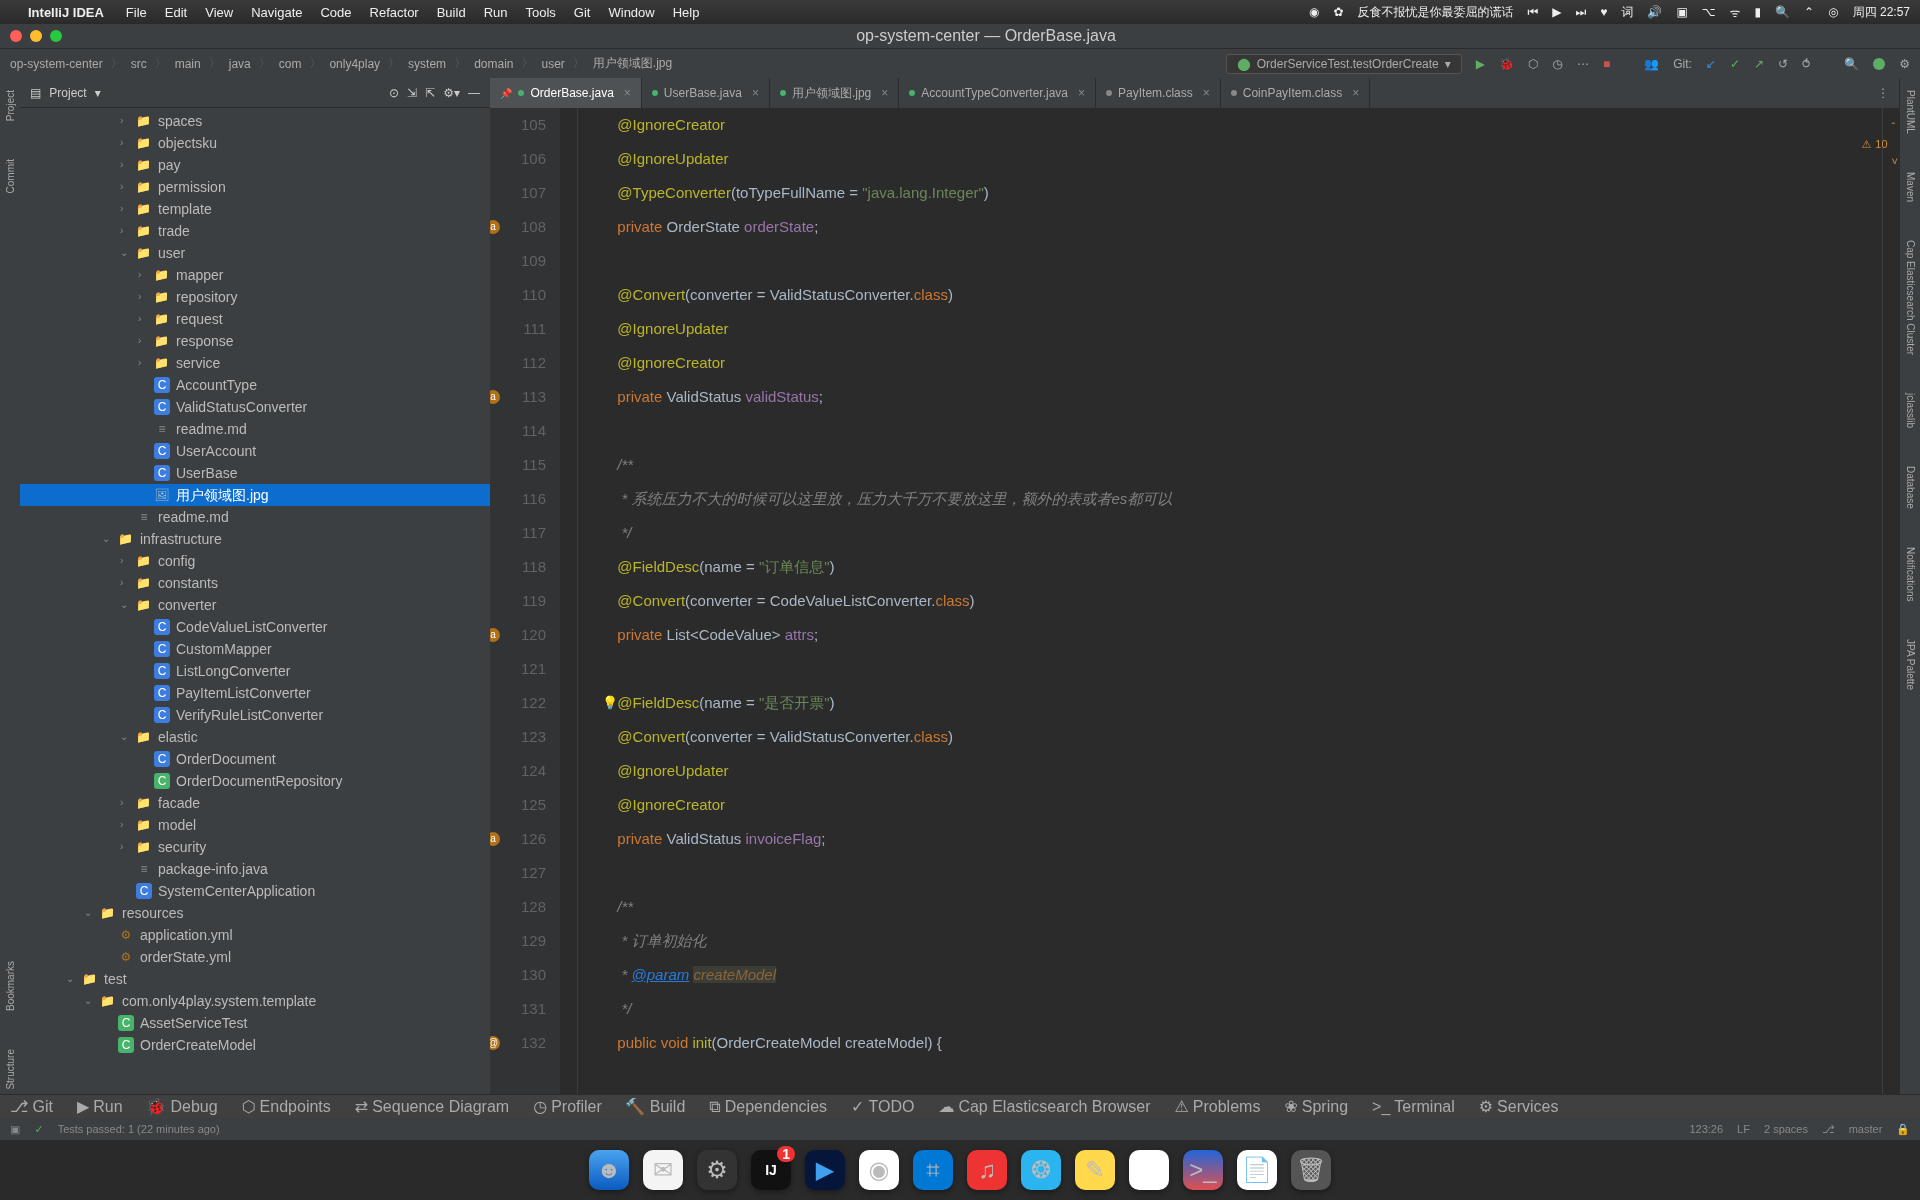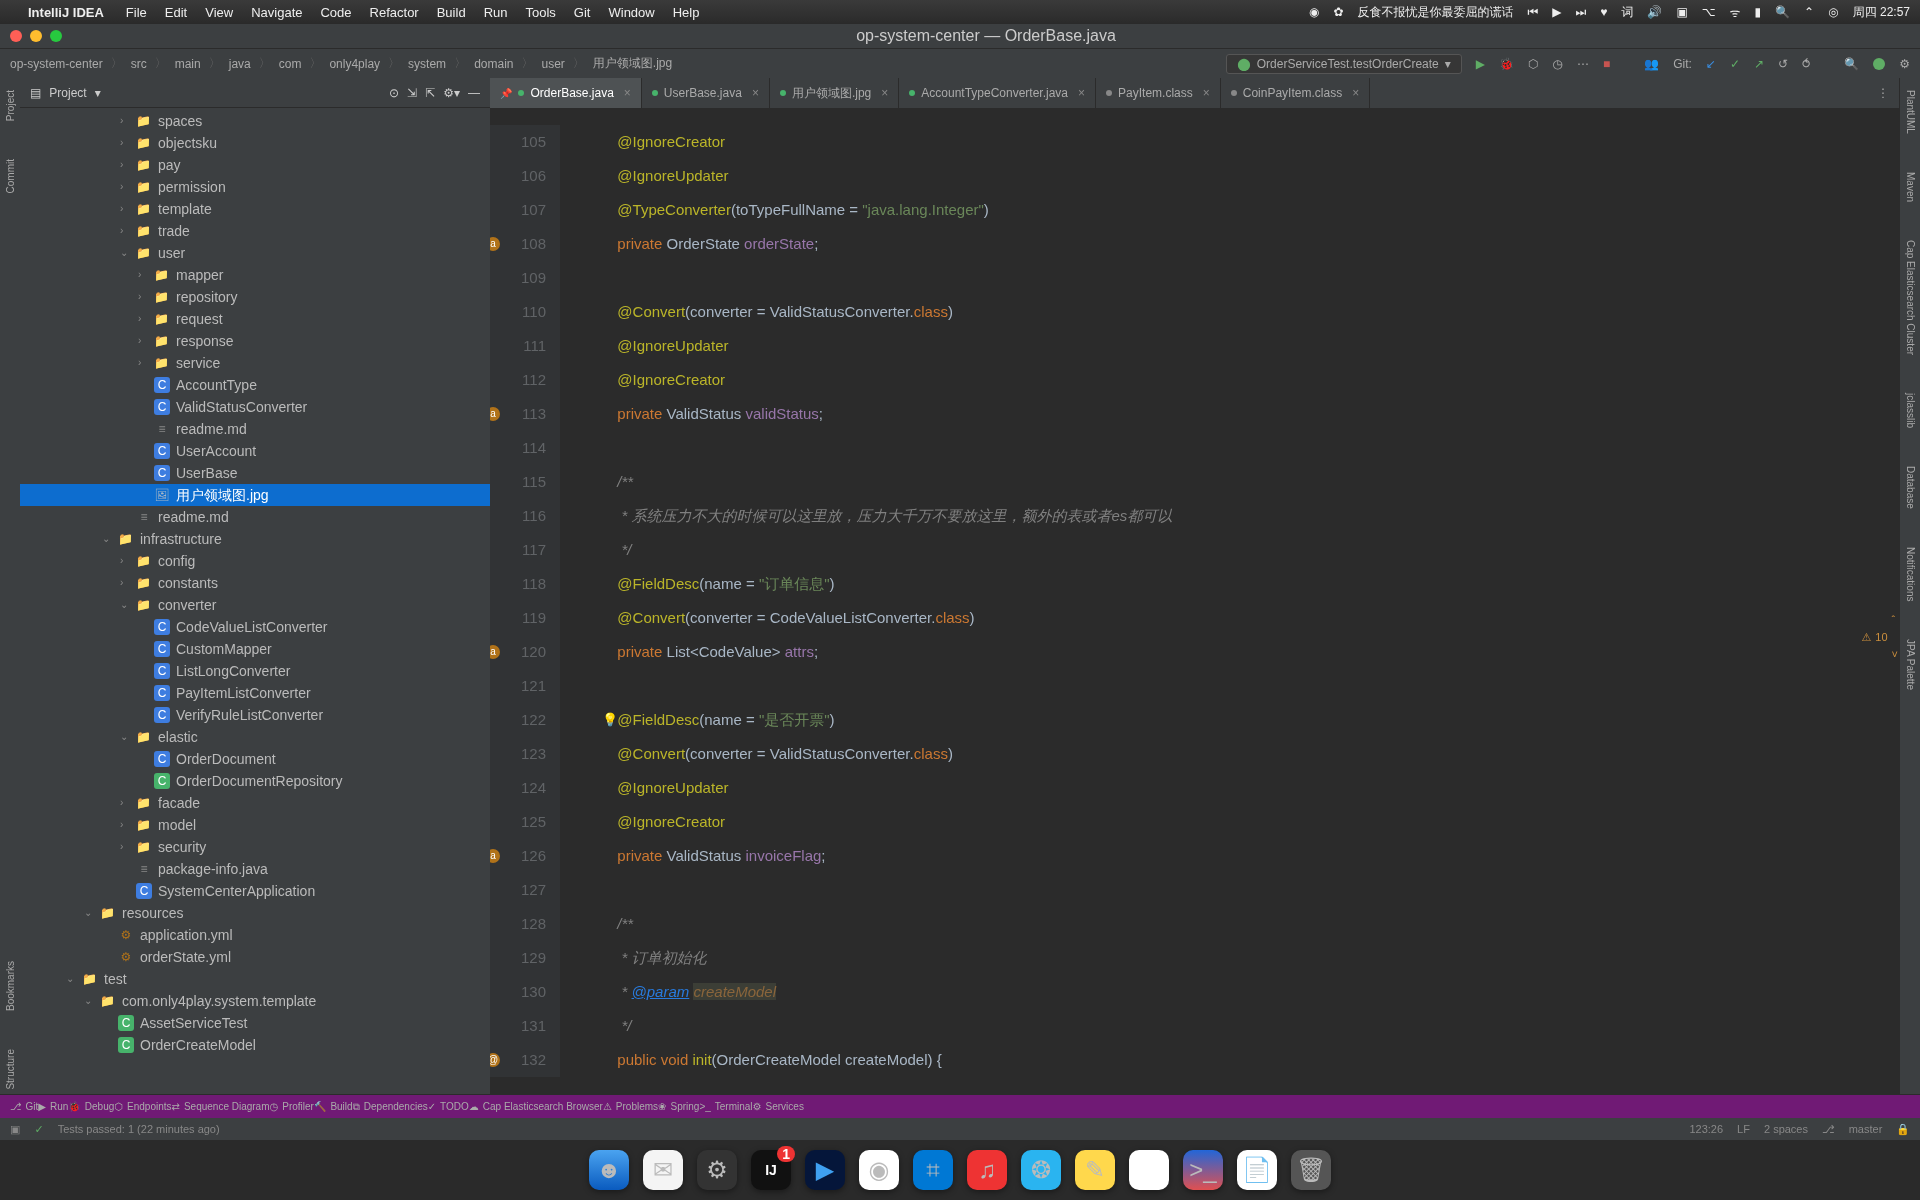--- a/index.html
+++ b/index.html
@@ -55,21 +55,21 @@
 .tabs { height:30px; background:#3c3f41; display:flex; align-items:stretch; font-size:12px; }
 .tabs .tab { display:flex; align-items:center; padding:0 10px; gap:6px; color:#aaa; border-right:1px solid #2b2b2b; position:relative; }
 .tabs .tab.active { background:#4e5254; color:#fff; }
 .tabs .tab .pin { color:#888; font-size:10px; }
 .tabs .tab .dot { width:6px;height:6px;border-radius:50%;background:#47b36b; }
 .tabs .tab .dot.o { background:#cc8f3d; }
 .tabs .tab .x { color:#888; margin-left:4px; }
 .tabs .tab.rdonly .dot { background:#888; }
 .tabs .spacer { flex:1; }
 
-.code { flex:1; display:flex; font-family:"JetBrains Mono","Menlo",monospace; font-size:15px; line-height:34px; overflow:hidden; position:relative;align-items:center; }
+.code { flex:1; display:flex; font-family:"JetBrains Mono","Menlo",monospace; font-size:15px; line-height:34px; overflow:hidden; position:relative; }
 .gutter { width:70px; background:#313335; text-align:right; color:#606366; padding-right:14px; }
 .gutter div { height:34px; position:relative; }
 .fold { width:18px; background:#2b2b2b; border-right:1px solid #3c3f41; }
 .codebody { flex:1; padding-left:6px; white-space:pre; color:#a9b7c6; position:relative; }
 .codebody div { height:34px; }
 .ann { color:#bbb529; }
 .kw { color:#cc7832; }
 .type { color:#a9b7c6; }
 .field { color:#9876aa; }
 .str { color:#6a8759; }
@@ -78,21 +78,21 @@
 .docparam { color:#8a653b; background:#3c3e36; font-style:italic; }
 .iclass { color:#a9b7c6; }
 .eq { color:#a9b7c6; }
 .gutbadge { position:absolute; left:-4px; top:10px; width:14px;height:14px;background:#b07219;border-radius:50%;font-size:10px;color:#fff;display:flex;align-items:center;justify-content:center; }
 .lamp { position:absolute; left:24px; color:#cc8f3d; font-size:13px; }
 
 .minimap { width:18px; background:#2b2b2b; border-left:1px solid #3c3f41; position:relative; }
 .minimap .warn { position:absolute; right:2px; top:2px; font-size:11px; color:#cc8f3d; display:flex; gap:4px; align-items:center; }
 
 
-.bottombar { height:24px; background:#701a75; display:flex; align-items:center; padding:0 10px; font-size:10px; color:#aaa; border-top:1px solid #2b2b2b; }
+.bottombar { height:24px; background:#404040; display:flex; align-items:center; padding:0 10px; gap:24px; font-size:16px; color:#aaa; border-top:1px solid #2b2b2b; }
 
 .statusbar { height:22px; background:#3c3f41; display:flex; align-items:center; padding:0 10px; font-size:11px; color:#888; gap:14px; }
 .statusbar .spacer{flex:1;}
 .statusbar .check { color:#5fad65; }
 
 
 .dock { height:60px; background:rgba(60,60,60,0.4); display:flex; align-items:center; justify-content:center; gap:14px; padding:0 10px; }
 .dock .dico { width:40px; height:40px; border-radius:10px; display:flex; align-items:center; justify-content:center; font-size:24px; box-shadow:0 2px 6px rgba(0,0,0,0.4); }
 .dico.finder{background:linear-gradient(#4aa3f0,#0a5bbf);} 
 .dico.box{background:#f4f4f4;} 

